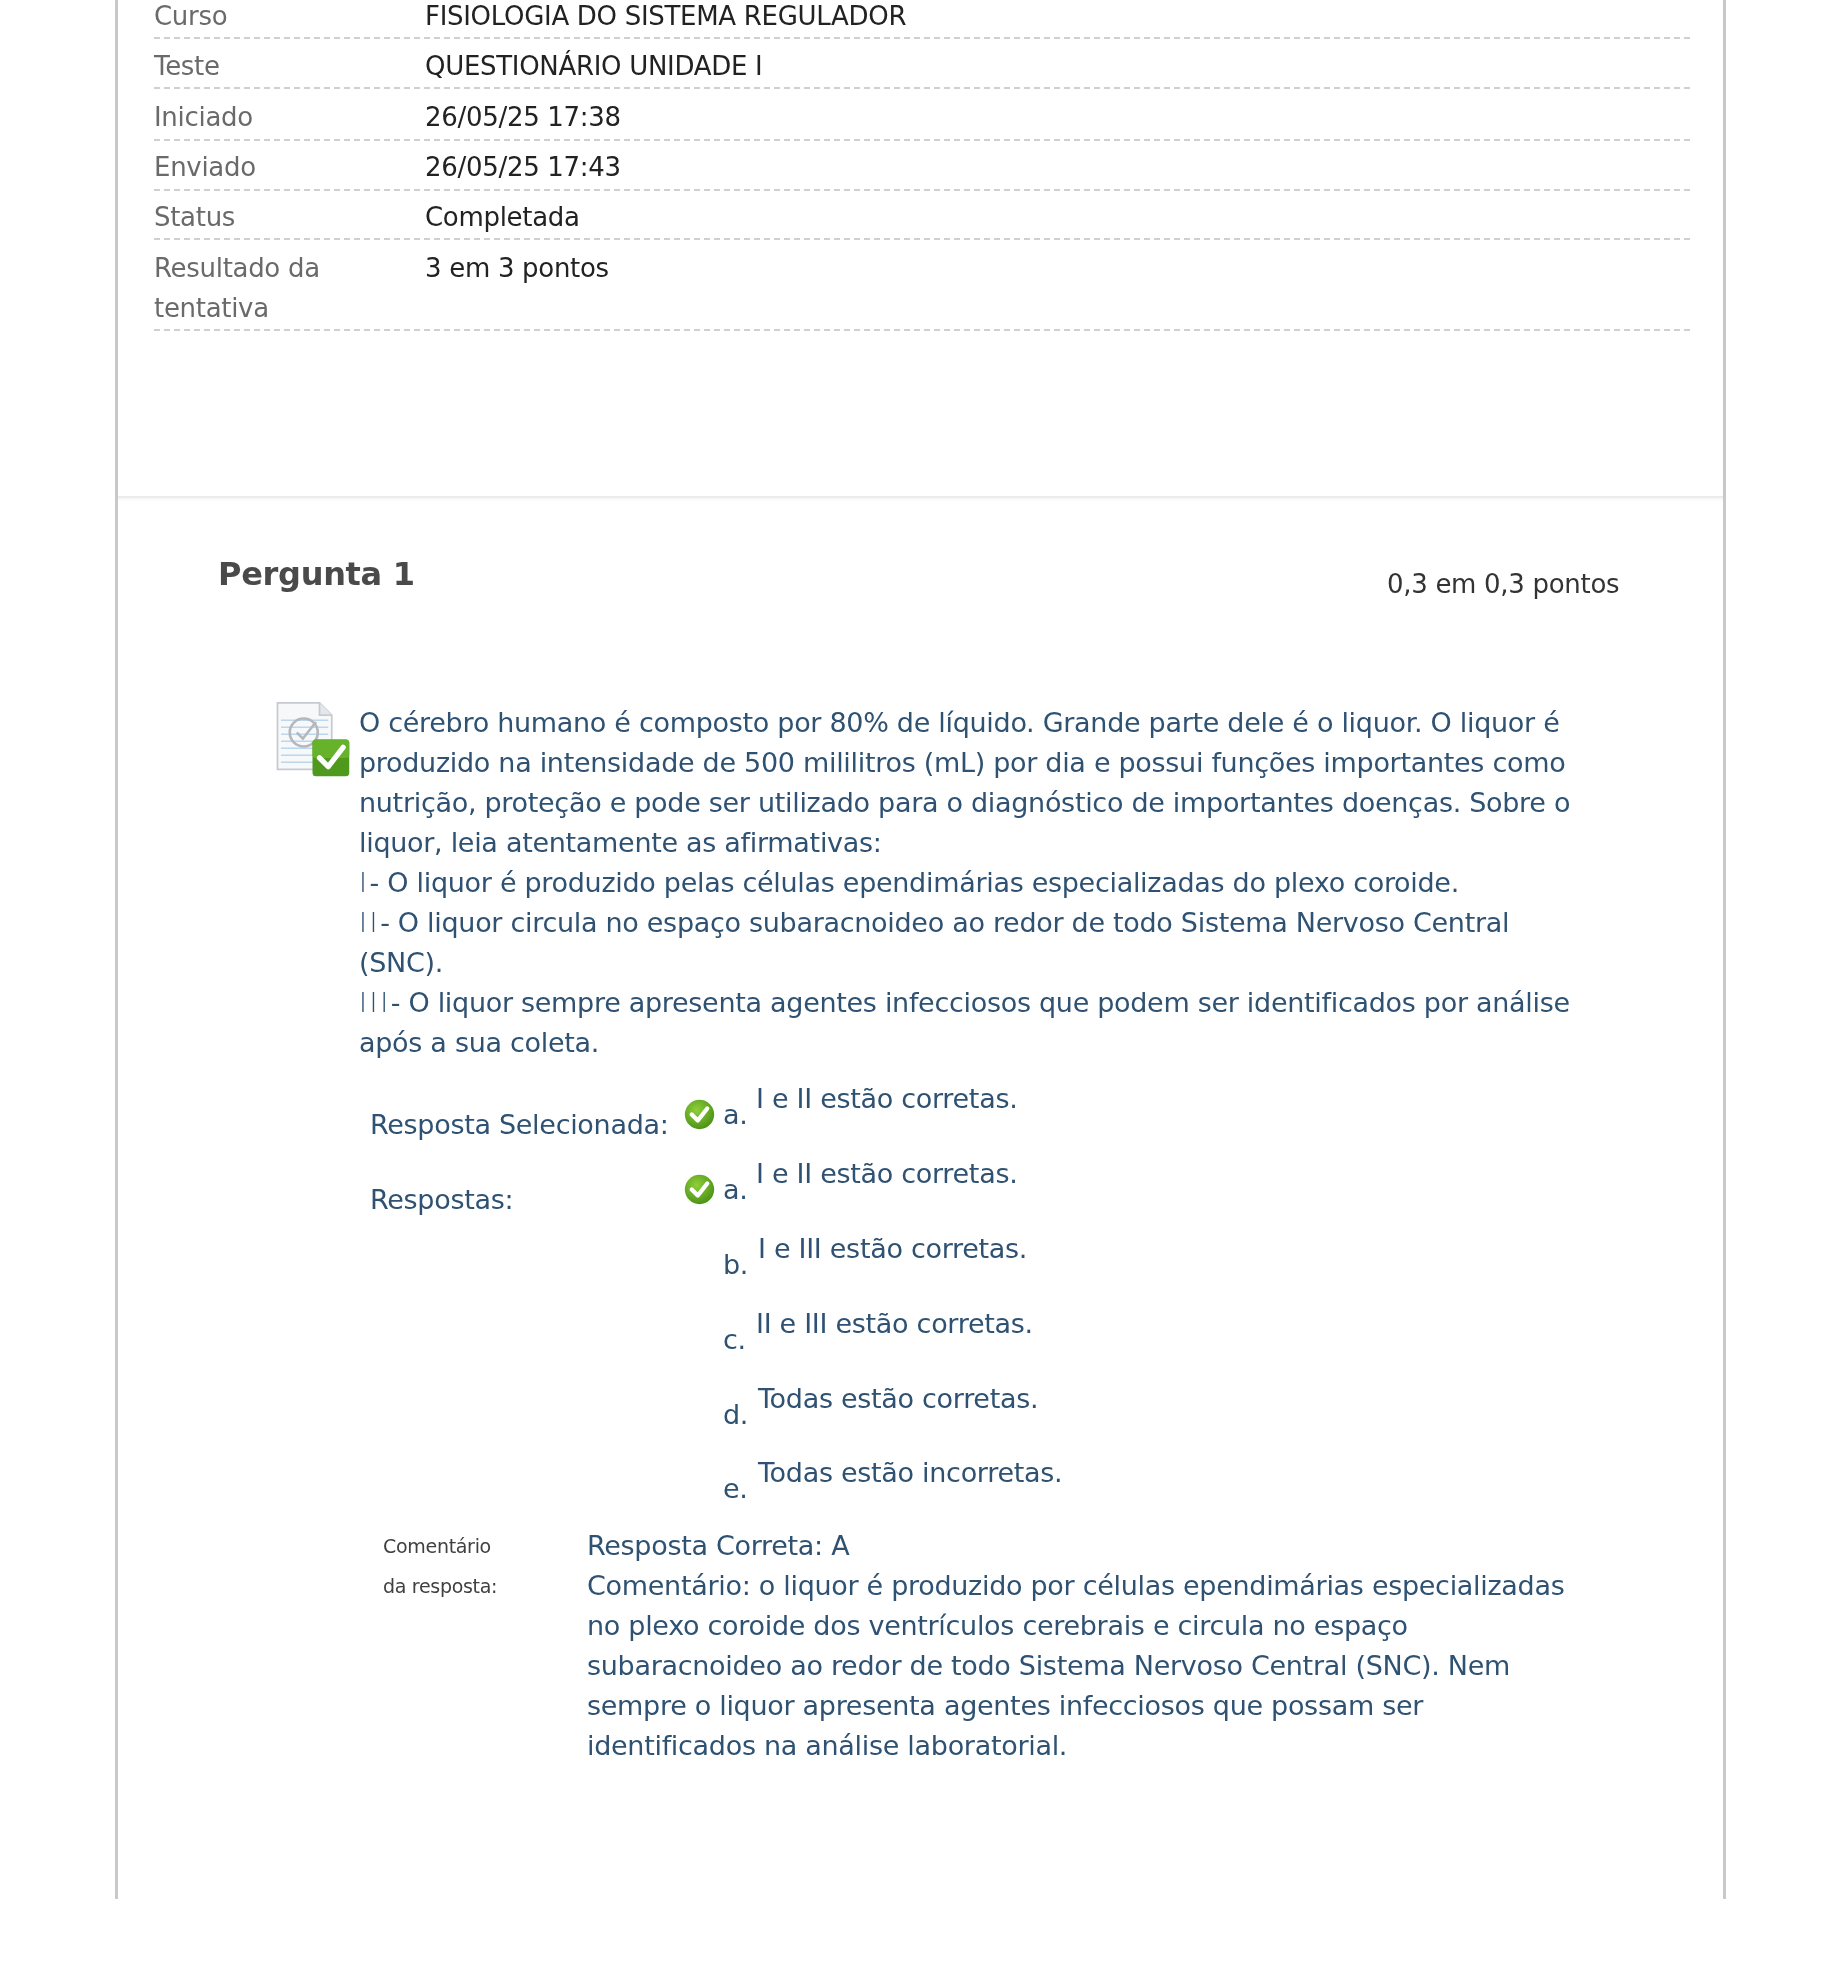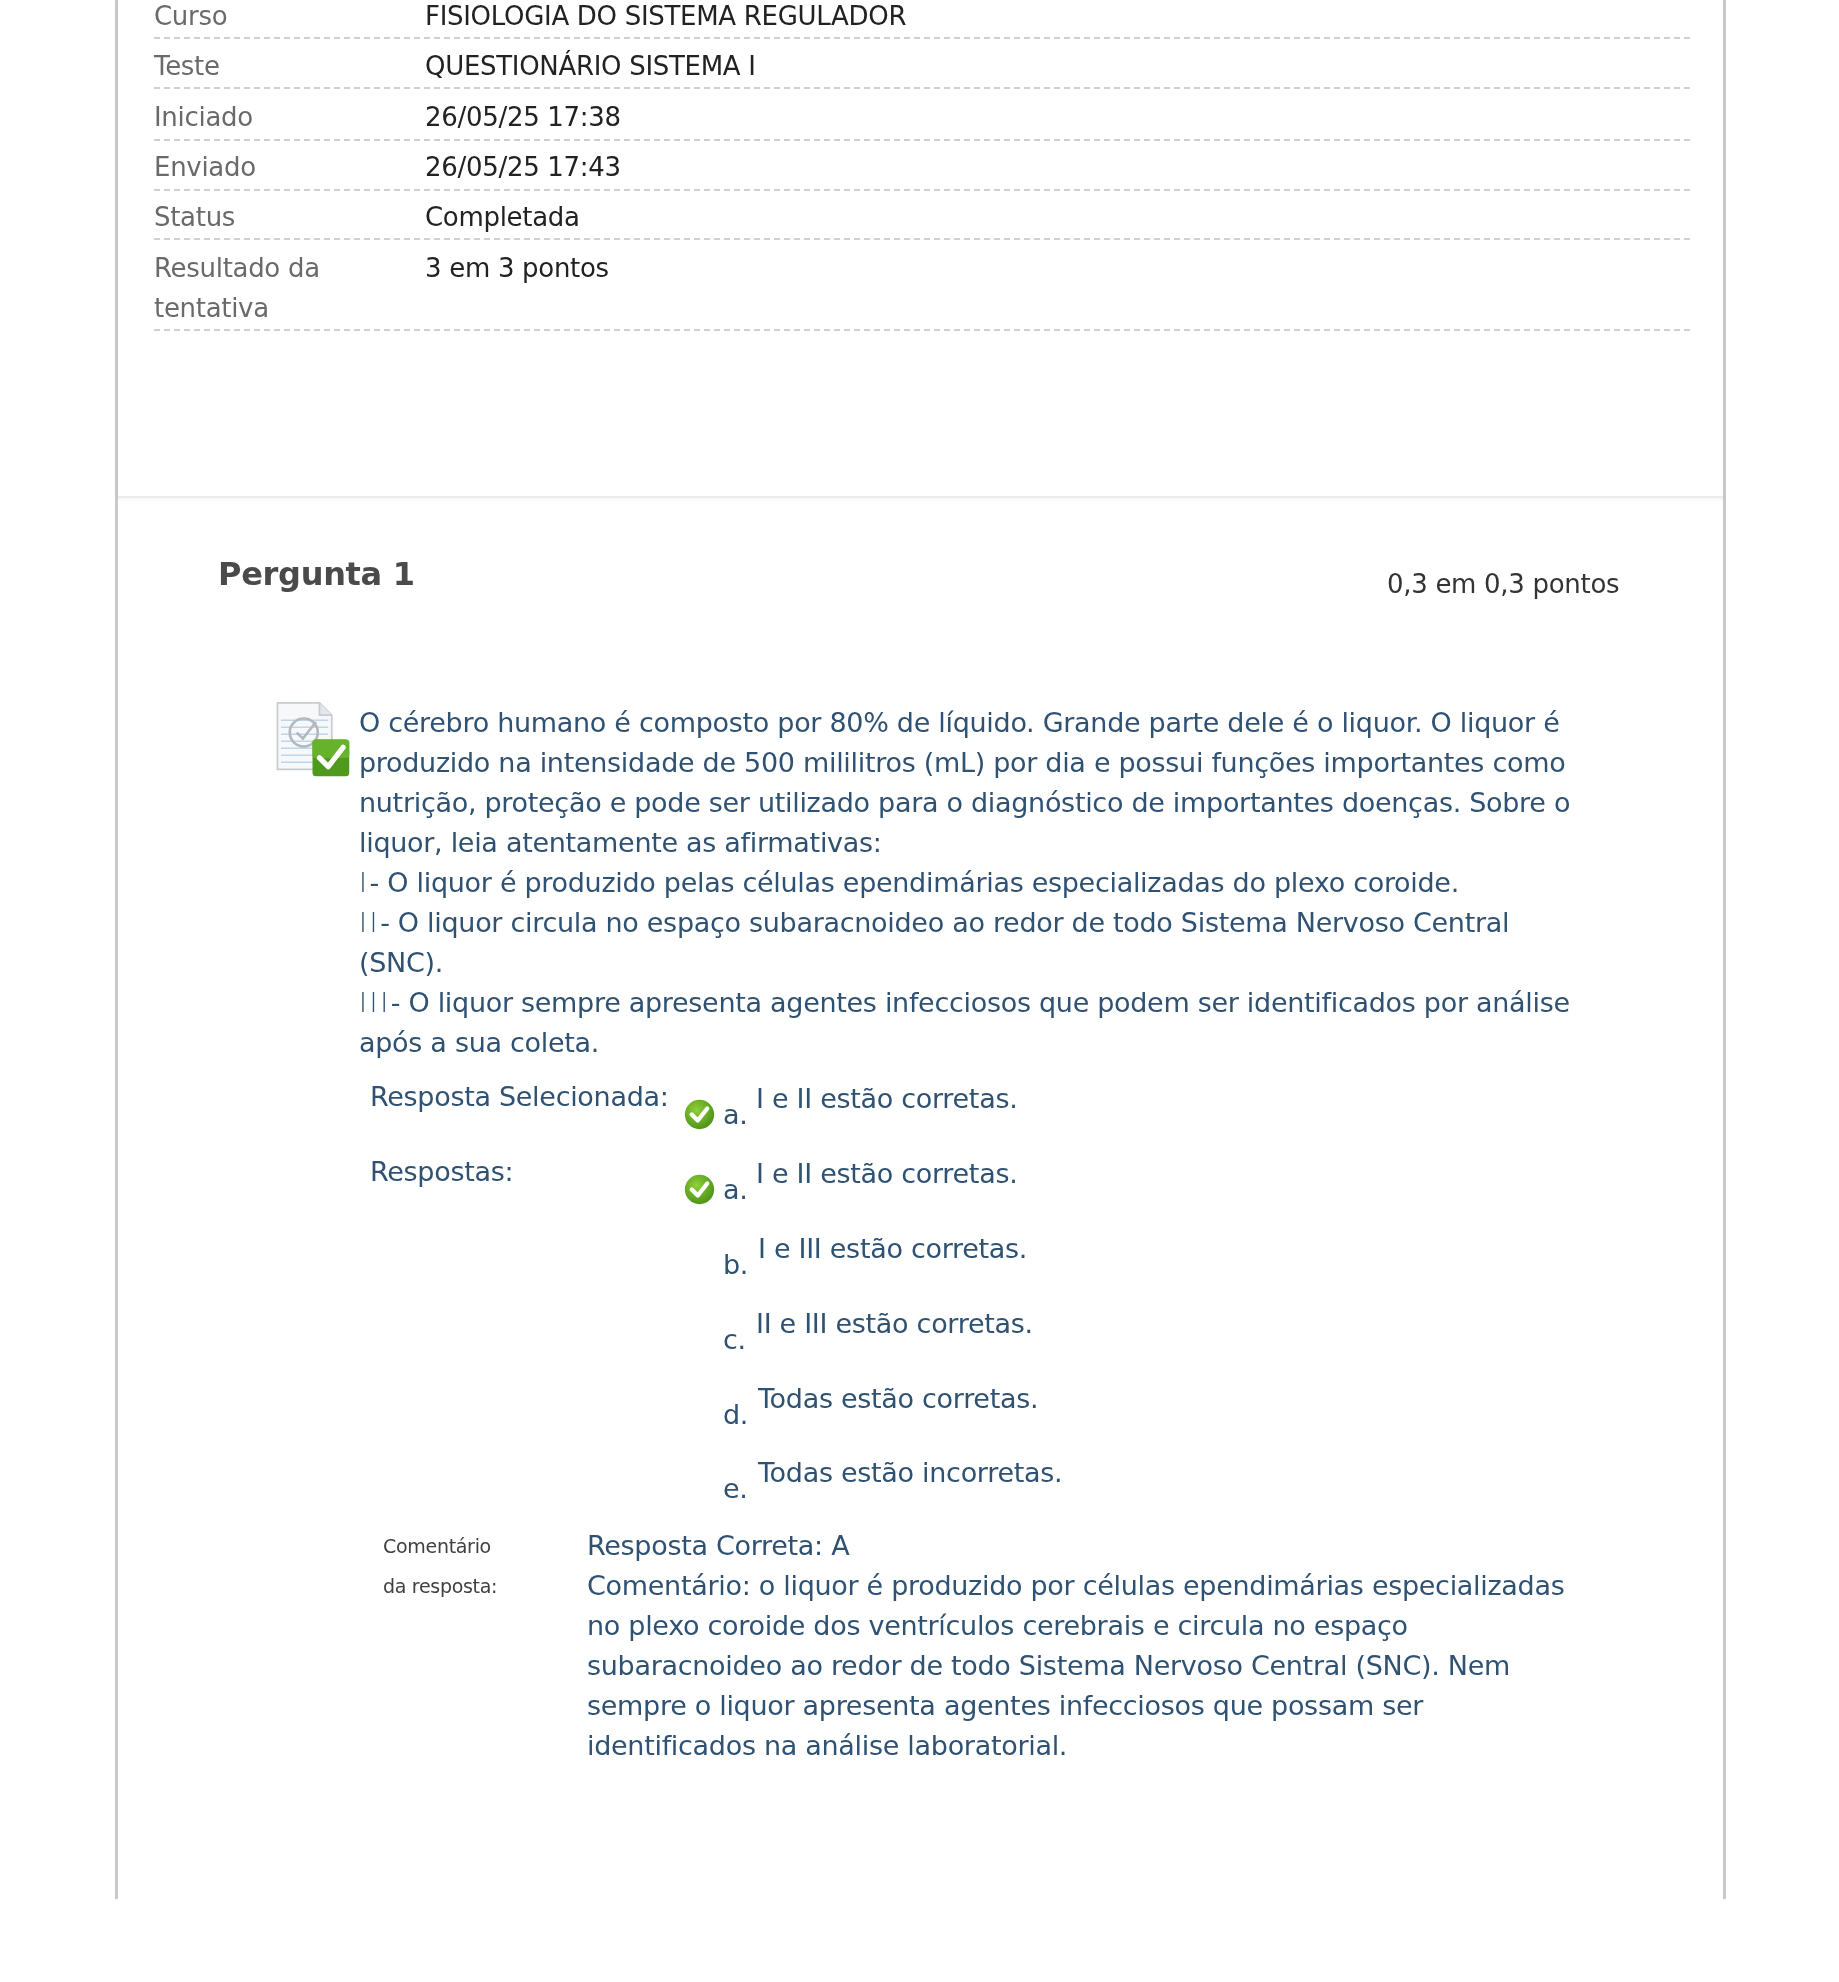--- a/index.html
+++ b/index.html
@@ -47,21 +47,21 @@
   }
   .q-text {
     position: absolute; left: 359px; top: 703px; width: 1240px;
     font-size: 27px; line-height: 40px; color: #2f5273; letter-spacing: -0.3px;
   }
   .q-text p { margin: 0; }
   .roman { font-weight: 200; color: #2f5273; letter-spacing: 2.6px; }
 
   .ans-label {
     position: absolute; left: 370px;
-    font-size: 27px; color: #2f5273; letter-spacing: -0.3px;
+    font-size: 27px; color: #2f5273; letter-spacing: -0.3px; margin-top: 28px;
   }
   .ans-option {
     position: absolute; height: 52px; font-size: 27px; color: #2f5273; letter-spacing: -0.3px;
   }
   .ans-letter { position: absolute; top: 15.7px; }
   .ans-text { position: absolute; top: 0; white-space: nowrap; }
   .check-icon {
     position: absolute; width: 31px; height: 31px; top: 15.7px;
   }
 
@@ -81,21 +81,21 @@
 <div class="outer-left"></div>
 <div class="outer-right"></div>
 
 <div class="info-panel">
   <div class="info-row" style="top:-4.4px;height:41px;">
     <span class="info-label">Curso</span>
     <span class="info-value">FISIOLOGIA DO SISTEMA REGULADOR</span>
   </div>
   <div class="info-row" style="top:46px;height:41px;text-decoration:underline;">
     <span class="info-label">Teste</span>
-    <span class="info-value">QUESTIONÁRIO SISTEMA I</span>
+    <span class="info-value">QUESTIONÁRIO UNIDADE I</span>
   </div>
   <div class="info-row" style="top:97px;height:42px;">
     <span class="info-label">Iniciado</span>
     <span class="info-value">26/05/25 17:38</span>
   </div>
   <div class="info-row" style="top:147px;height:42px;">
     <span class="info-label">Enviado</span>
     <span class="info-value">26/05/25 17:43</span>
   </div>
   <div class="info-row" style="top:197px;height:41px;">

